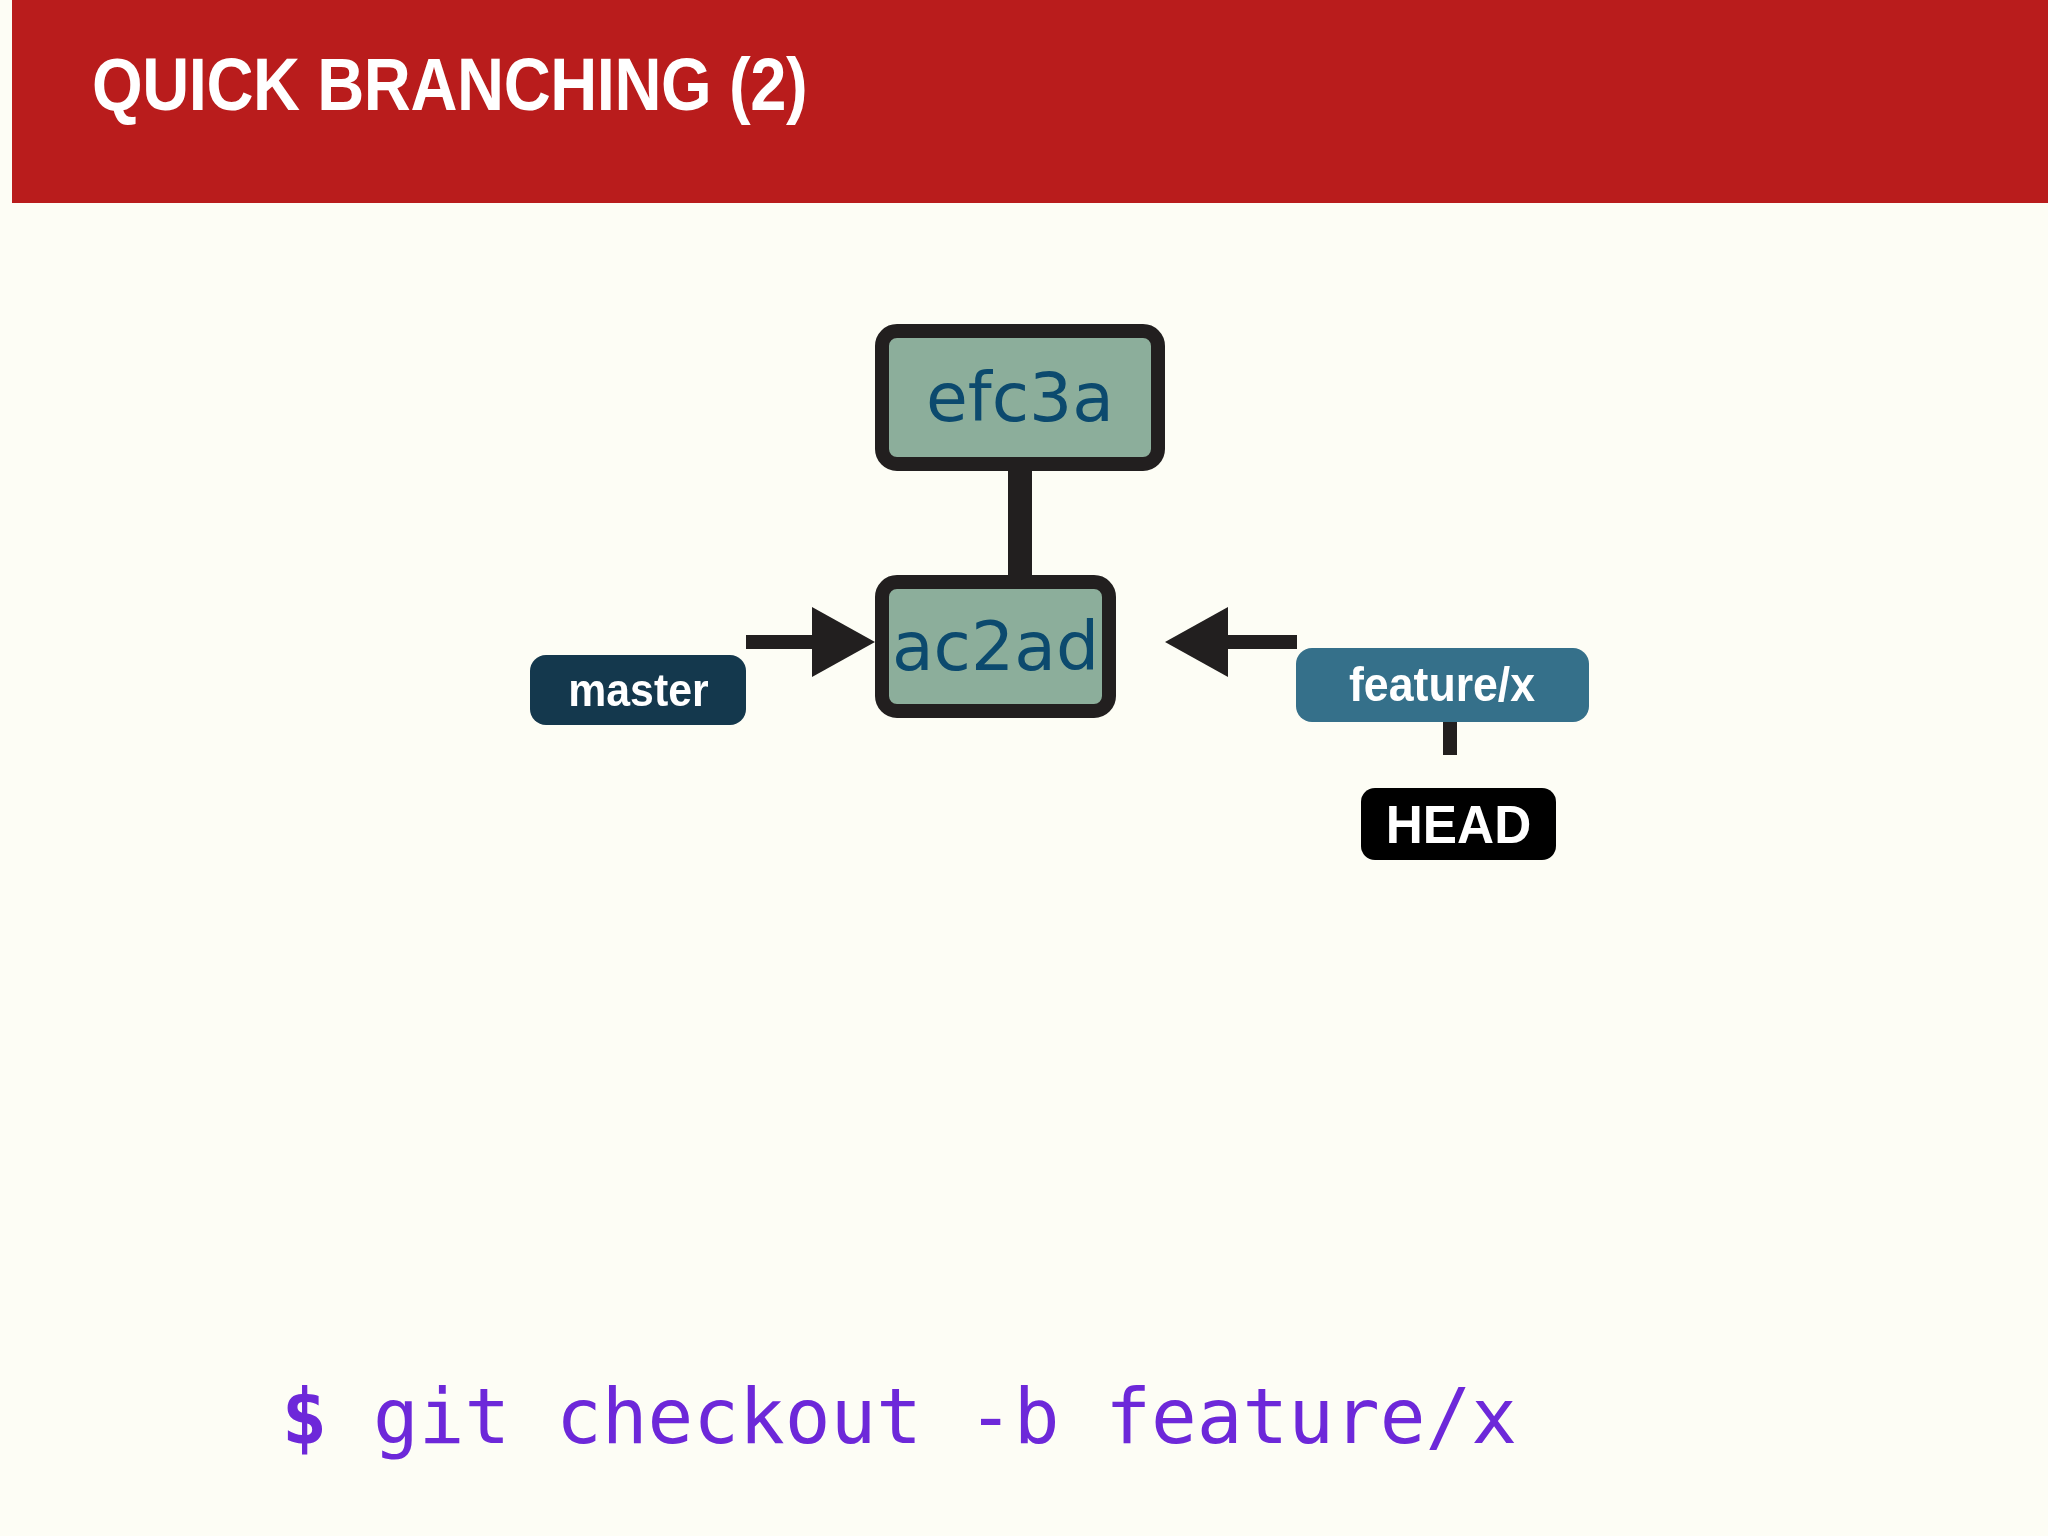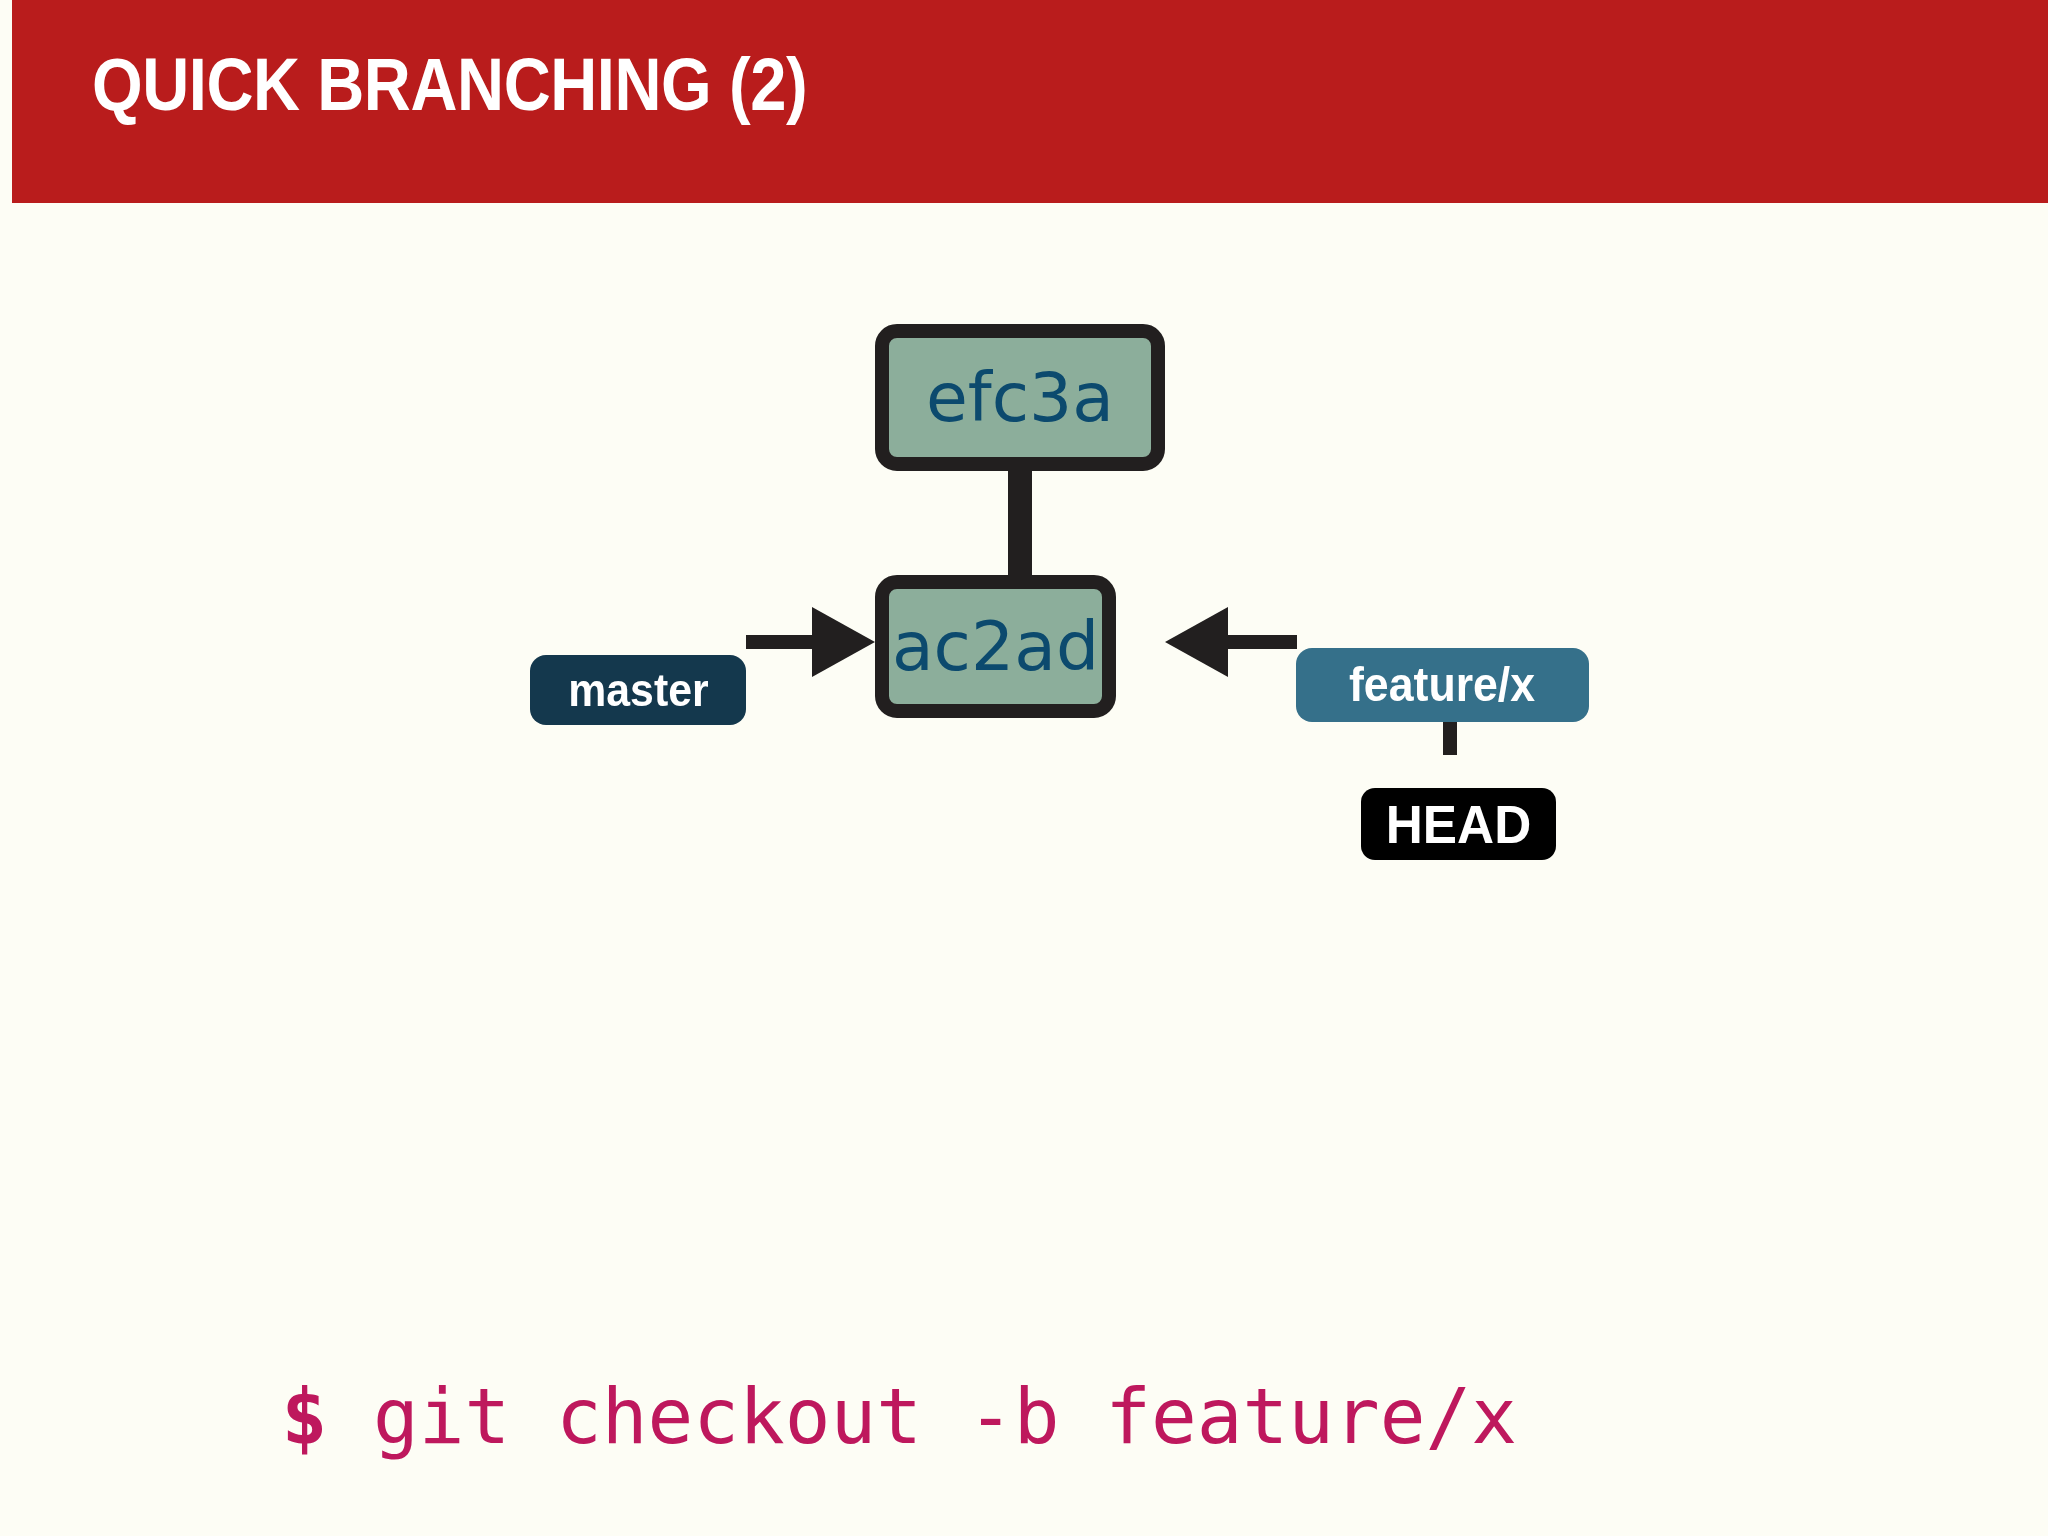--- a/index.html
+++ b/index.html
@@ -139,21 +139,21 @@
     transform: scaleX(0.95);
   }
 
   
   .command-line {
     position: absolute;
     left: 190px;
     top: 1280px;
     font-family: "DejaVu Sans Mono", "Liberation Mono", monospace;
     font-size: 76px;
-    color: #be185d;
+    color: #6d28d9;
     white-space: pre;
     line-height: 1.2;
   }
   .command-prompt {
     font-weight: 700;
   }
   .command-text {
     font-weight: 400;
   }
 </style>

